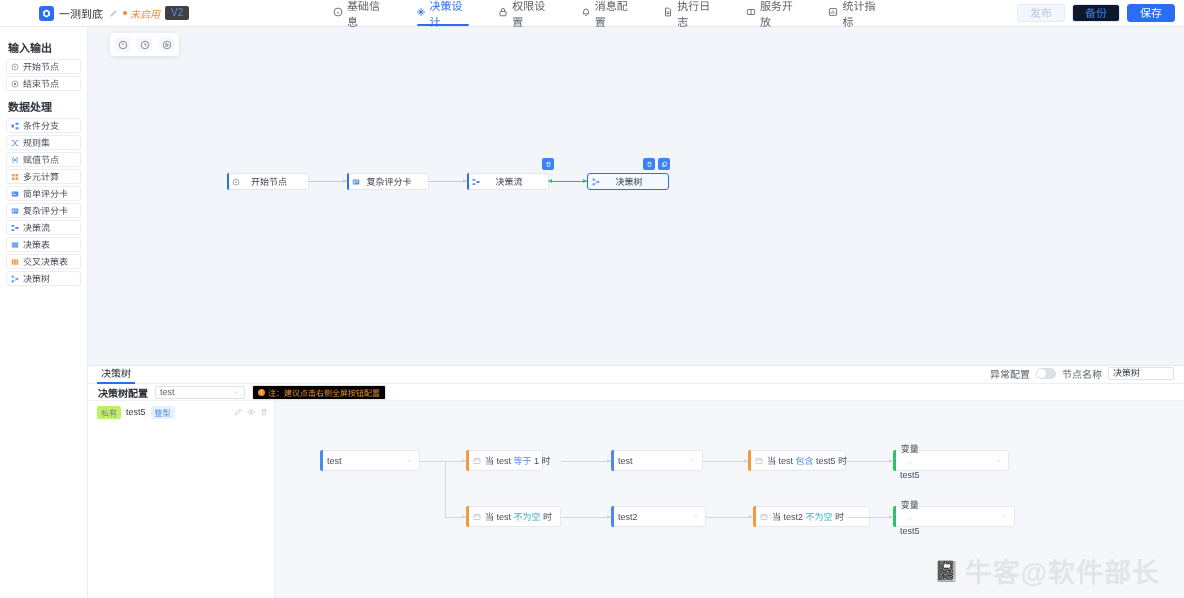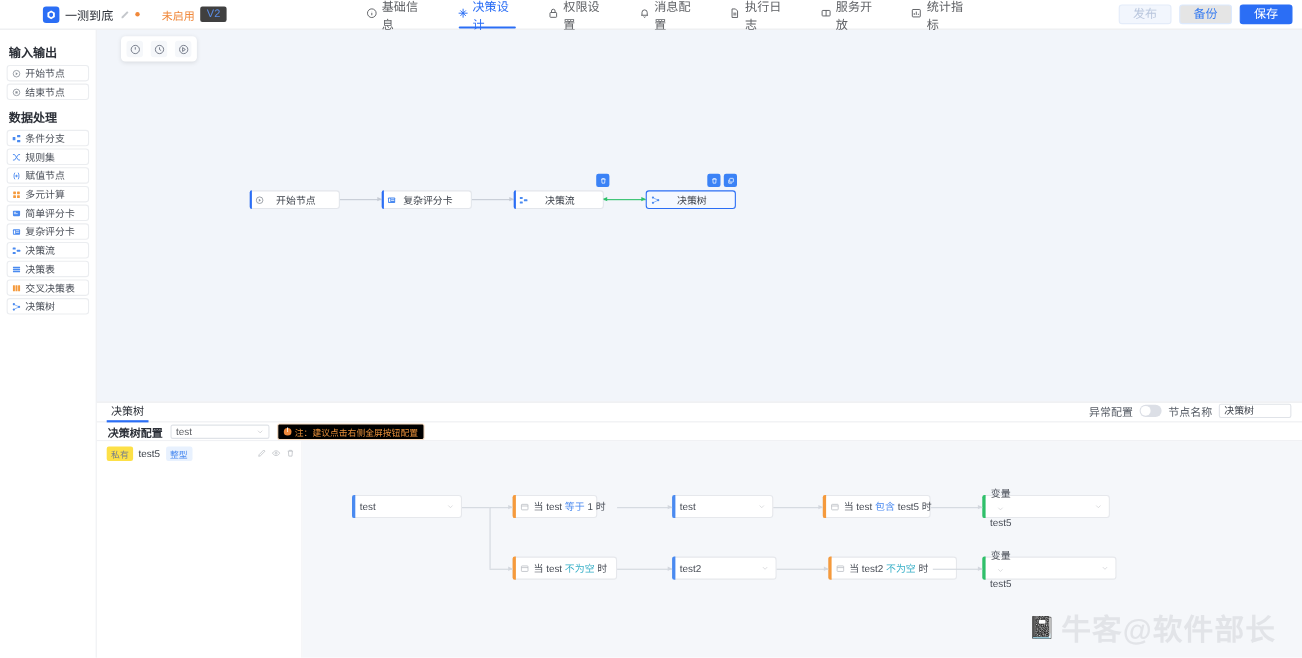--- a/index.html
+++ b/index.html
@@ -18,21 +18,21 @@
     display: flex; align-items: center; position: relative; z-index: 20; padding-left: 32px;
   }
   .tb-left { display: flex; align-items: center; gap: 5px; padding-left: 7px; width: 300px; }
   .logo {
     width: 15px; height: 15px; border-radius: 3px; background: #2b6ef5;
     display: flex; align-items: center; justify-content: center; flex: 0 0 15px;
   }
   .logo svg { width: 9px; height: 9px; }
   .proj-name { font-size: 11px; color: #2c3038; white-space: nowrap; }
   .edit-ico { width: 10px; height: 10px; opacity: .5; }
-  .status { font-size: 10px; color: #f0883a; display: flex; align-items: center; gap: 20px; white-space: nowrap; }
+  .status { font-size: 10px; color: #f0883a; display: flex; align-items: center; gap: 3px; white-space: nowrap; font-style: italic; }
   .status .dot { width: 4px; height: 4px; border-radius: 50%; background: #f0883a; display: inline-block; }
   .ver-badge {
     background: #404040; color: #5a8de8; font-size: 10px; border-radius: 2px;
     padding: 1px 6px; line-height: 12px;
   }
 
   .tb-nav { flex: 1; display: flex; align-items: center; justify-content: center; gap: 26px; height: 100%; }
   .navitem {
     display: flex; align-items: center; gap: 4px; height: 100%;
     font-size: 11px; color: #606266; cursor: pointer; position: relative;
@@ -44,21 +44,21 @@
     content: ""; position: absolute; left: 2px; right: 2px; bottom: 0;
     height: 2px; background: #2b6ef5; border-radius: 1px;
   }
 
   .tb-right { width: 300px; display: flex; align-items: center; justify-content: flex-end; gap: 7px; padding-right: 9px; }
   .btn {
     font-size: 11px; height: 18px; line-height: 16px; padding: 0 12px;
     border-radius: 3px; border: 1px solid transparent; cursor: pointer; white-space: nowrap;
   }
   .btn-disabled { background: #f2f6fd; color: #b9c6dd; border-color: #e4ecf9; cursor: not-allowed; }
-  .btn-ghost { background: #e5e5e5; color: #3b7ef0; border-color: #dce9fd; }
+  .btn-ghost { background: #0f172a; color: #3b7ef0; border-color: #dce9fd; }
   .btn-primary { background: #2b6ef5; color: #fff; border-color: #2b6ef5; }
 
   
   .body { flex: 1; display: flex; min-height: 0; }
 
   
   .sidebar {
     width: 88px; flex: 0 0 88px; background: #fff; border-right: 1px solid #eceef1;
     padding: 7px 6px 0 6px; overflow: hidden;
   }
@@ -164,21 +164,21 @@
     font-size: 8px; padding: 1px 5px; display: flex; align-items: center; gap: 3px; white-space: nowrap;
   }
   .note .warn { width: 7px; height: 7px; border-radius: 50%; background: #f0883a; color: #fff; font-size: 6px;
                 display: flex; align-items: center; justify-content: center; flex: 0 0 7px; font-weight: bold; }
 
   .bp-main { flex: 1; display: flex; min-height: 0; }
   .var-pane { width: 187px; flex: 0 0 187px; border-right: 1px solid #f0f1f4; padding: 4px 0 0 0; }
   .var-row {
     height: 14px; display: flex; align-items: center; gap: 5px; padding: 0 6px 0 9px; font-size: 9px; color: #3d424b;
   }
-  .chip-gray { background: #fde047; color: #7a8089; border-radius: 2px; padding: 1px 4px; font-size: 8px; }
+  .chip-gray { background: #bef264; color: #7a8089; border-radius: 2px; padding: 1px 4px; font-size: 8px; }
   .chip-blue { background: #e8f1fe; color: #4a8af0; border-radius: 2px; padding: 1px 4px; font-size: 8px; }
   .var-ops { margin-left: auto; display: flex; gap: 5px; opacity: .55; }
   .var-ops svg { width: 8px; height: 8px; display: block; }
 
   .tree-pane { flex: 1; background: #f5f7fa; position: relative; min-width: 0; overflow: hidden; }
 
   .tnode {
     position: absolute; height: 21px; background: #fff; border: 1px solid #e6e8ec; border-radius: 3px;
     display: flex; align-items: center; font-size: 9px; color: #4a4f58; padding: 0 6px; white-space: nowrap;
   }

